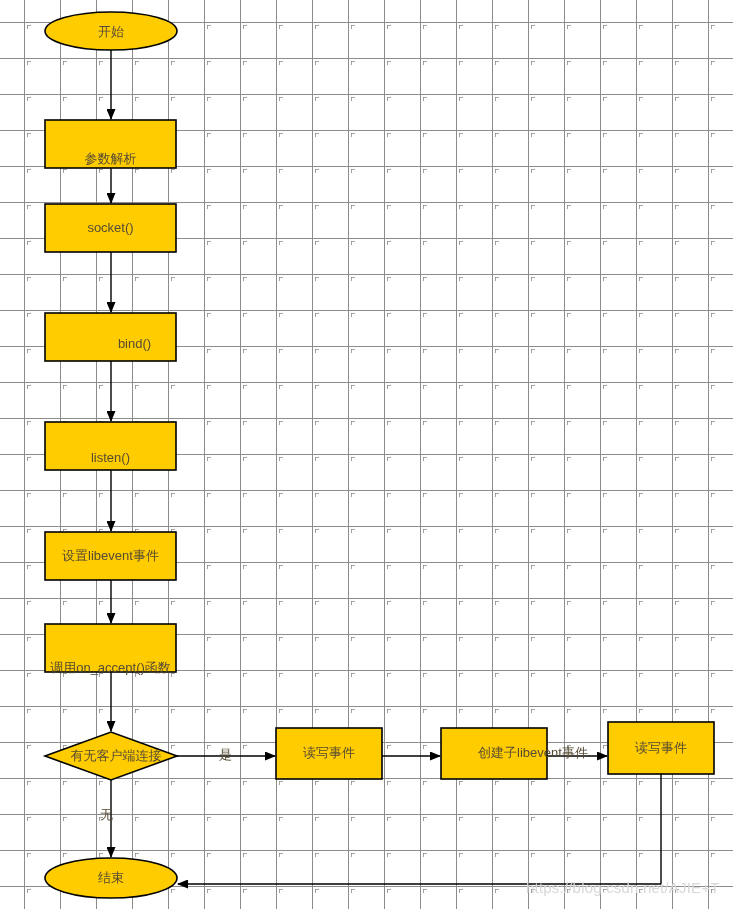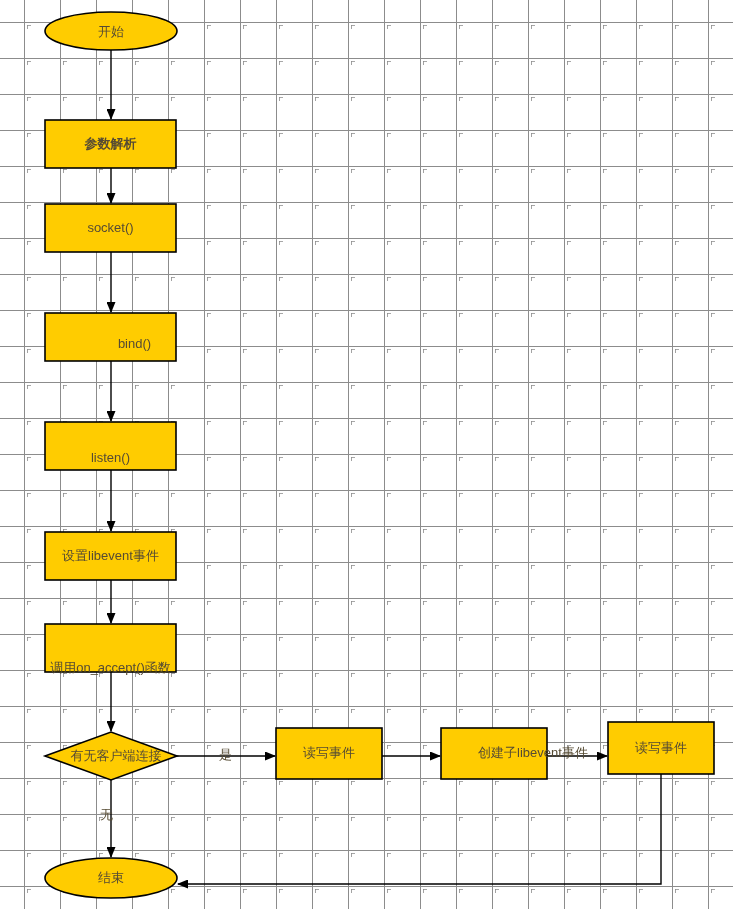--- a/index.html
+++ b/index.html
@@ -109,29 +109,30 @@
       <rect x="45" y="624" width="131" height="48"></rect>
       <polygon points="45,756 111,732 177,756 111,780"></polygon>
       <rect x="276" y="728" width="106" height="51"></rect>
       <rect x="441" y="728" width="106" height="51"></rect>
       <rect x="608" y="722" width="106" height="52"></rect>
       <ellipse cx="111" cy="878" rx="66" ry="20"></ellipse>
     </g>
   </svg>
 
   <div class="node-label" style="left:45px;  top:25px;  width:132px;">开始</div>
-  <div class="node-label" style="left:45px;  top:137px; width:131px;font-weight:bold;">参数解析</div>
+  <div class="node-label" style="left:45px;  top:152px; width:131px;">参数解析</div>
   <div class="node-label" style="left:45px;  top:221px; width:131px;">socket()</div>
   <div class="node-label" style="left:45px;  top:337px; width:131px;margin-left:24px;">bind()</div>
   <div class="node-label" style="left:45px;  top:439px; width:131px;margin-top:12px;">listen()</div>
   <div class="node-label" style="left:45px;  top:549px; width:131px;">设置libevent事件</div>
   <div class="node-label" style="left:41px;  top:641px; width:139px;margin-top:20px;">调用on_accept()函数</div>
   <div class="node-label" style="left:50px;  top:749px; width:132px;">有无客户端连接</div>
   <div class="node-label" style="left:276px; top:746px; width:106px;">读写事件</div>
   <div class="node-label" style="left:440px; top:746px; width:114px;margin-left:36px;">创建子libevent事件</div>
   <div class="node-label" style="left:608px; top:741px; width:106px;">读写事件</div>
   <div class="node-label" style="left:45px;  top:871px; width:132px;">结束</div>
 
   <div class="edge-label" style="left:219px; top:748px;">是</div>
   <div class="edge-label" style="left:100px; top:808px;">无</div>
 
+  <div class="watermark">https://blog.csdn.net/AJIE+T</div>
 
 </div>
 
 </body></html>

